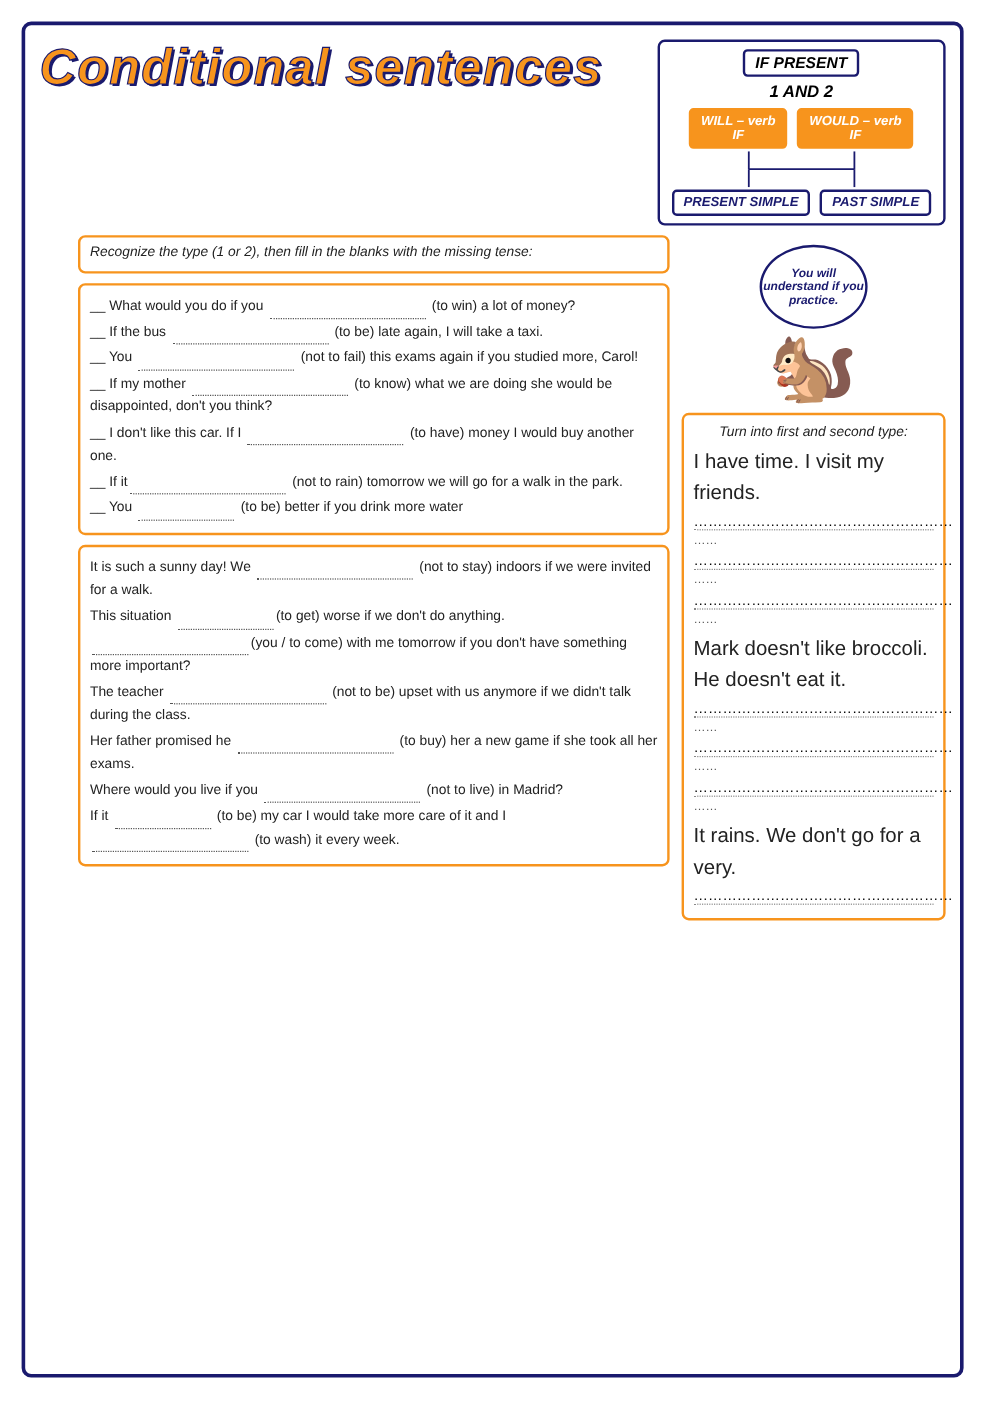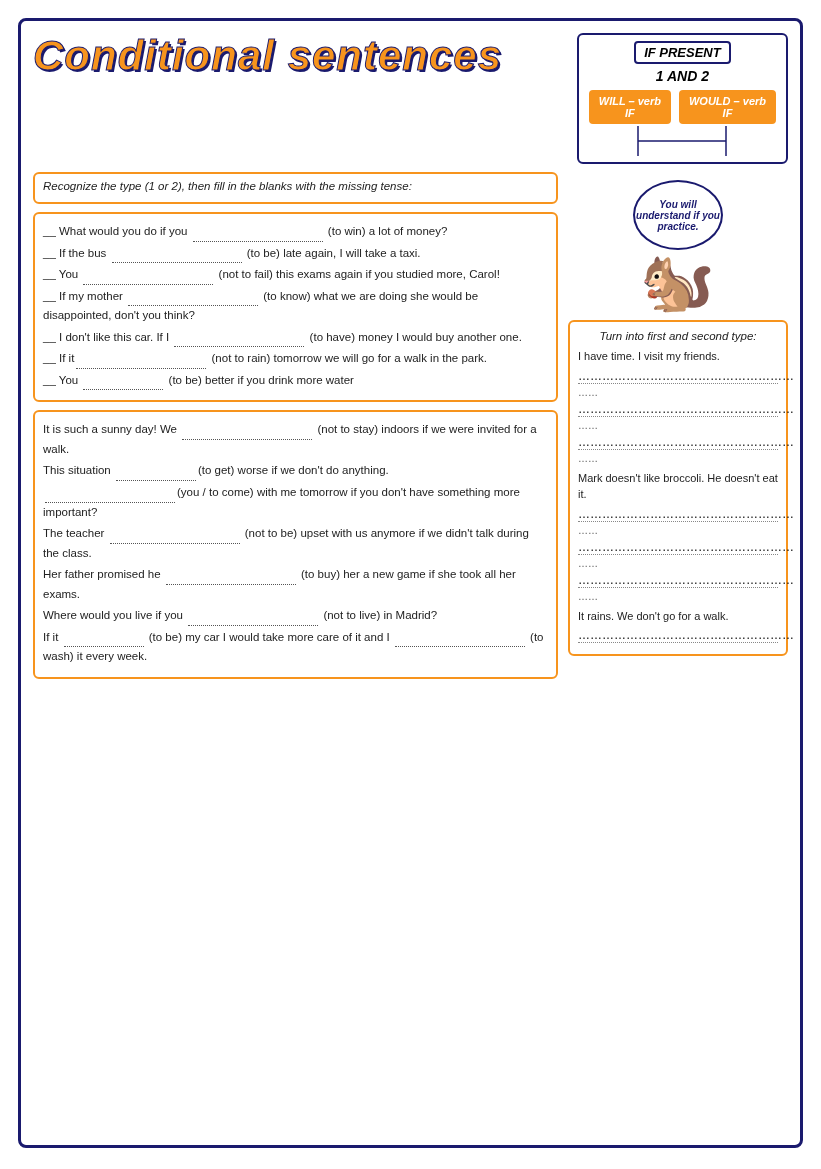--- a/index.html
+++ b/index.html
@@ -94,20 +94,21 @@
       font-weight: bold;
       font-size: 11px;
       padding: 3px 8px;
       text-align: center;
       min-width: 72px;
     }
     
     .main-content {
       display: flex;
       gap: 10px;
+      margin-left: 32px;
     }
     .left-col {
       flex: 1;
       min-width: 0;
     }
     .right-col {
       width: 220px;
       flex-shrink: 0;
     }
     
@@ -181,21 +182,21 @@
       justify-content: center;
       font-size: 10px;
       font-weight: bold;
       font-style: italic;
       text-align: center;
       color: #1a1a6e;
       margin: 8px auto 2px auto;
       background: #fff;
     }
     .right-text {
-      font-size: 11px;
+      font-size: 17px;
       color: #222;
       margin-bottom: 4px;
       line-height: 1.5;
     }
     
     .tree-svg {
       width: 180px;
       height: 30px;
     }
   </style>
@@ -221,20 +222,28 @@
             <span>IF</span>
           </div>
         </div>
         <svg class="tree-svg" viewBox="0 0 180 30">
           <line x1="46" y1="0" x2="46" y2="15" stroke="#1a1a6e" stroke-width="1.5"></line>
           <line x1="46" y1="15" x2="134" y2="15" stroke="#1a1a6e" stroke-width="1.5"></line>
           <line x1="134" y1="0" x2="134" y2="15" stroke="#1a1a6e" stroke-width="1.5"></line>
           <line x1="46" y1="15" x2="46" y2="30" stroke="#1a1a6e" stroke-width="1.5"></line>
           <line x1="134" y1="15" x2="134" y2="30" stroke="#1a1a6e" stroke-width="1.5"></line>
         </svg>
+        <div class="tree-row2">
+          <div class="tree-box2">
+            <span>PRESENT SIMPLE</span>
+          </div>
+          <div class="tree-box2">
+            <span>PAST SIMPLE</span>
+          </div>
+        </div>
       </div>
     </div>
   </div>
 
   <div class="main-content">
 
     <div class="left-col">
 
       <div class="section-box">
         <div class="section-label">Recognize the type (1 or 2), then fill in the blanks with the missing tense:</div>
@@ -285,18 +294,18 @@
         <div class="right-small">……</div>
 
         <div class="right-text" style="margin-top:6px;">Mark doesn't like broccoli. He doesn't eat it.</div>
         <div class="right-dotted">………………………………………………</div>
         <div class="right-small">……</div>
         <div class="right-dotted">………………………………………………</div>
         <div class="right-small">……</div>
         <div class="right-dotted">………………………………………………</div>
         <div class="right-small">……</div>
 
-        <div class="right-text" style="margin-top:6px;">It rains. We don't go for a walk.</div>
+        <div class="right-text" style="margin-top:6px;">It rains. We don't go for a very.</div>
         <div class="right-dotted">………………………………………………</div>
       </div>
     </div>
   </div>
 </div>
 
 </body></html>

